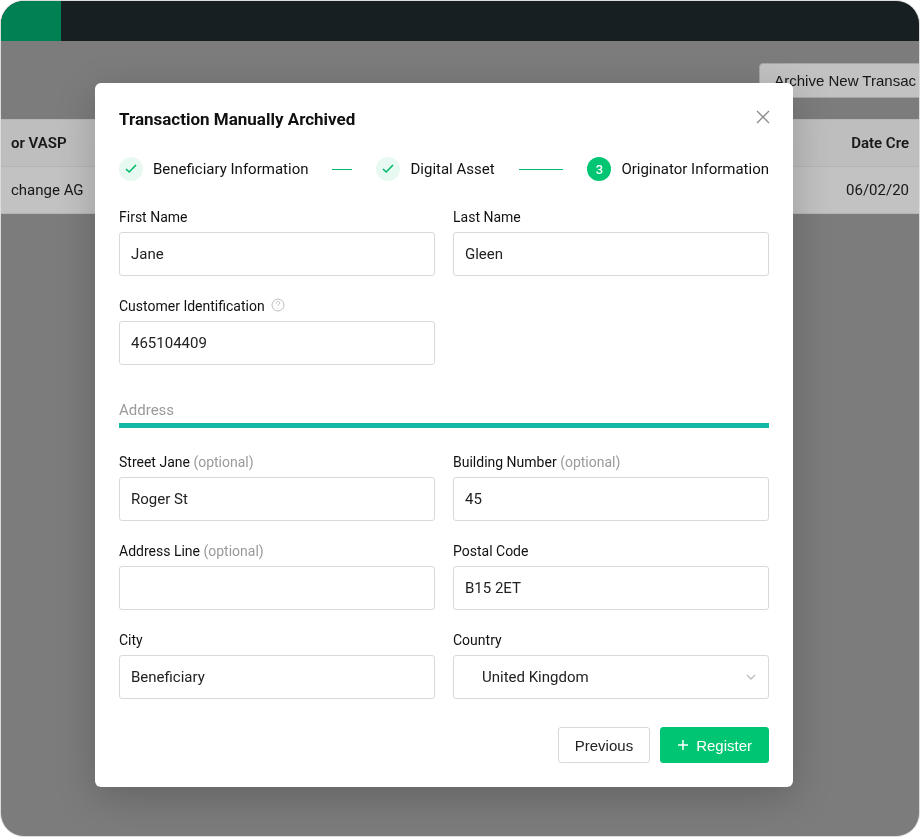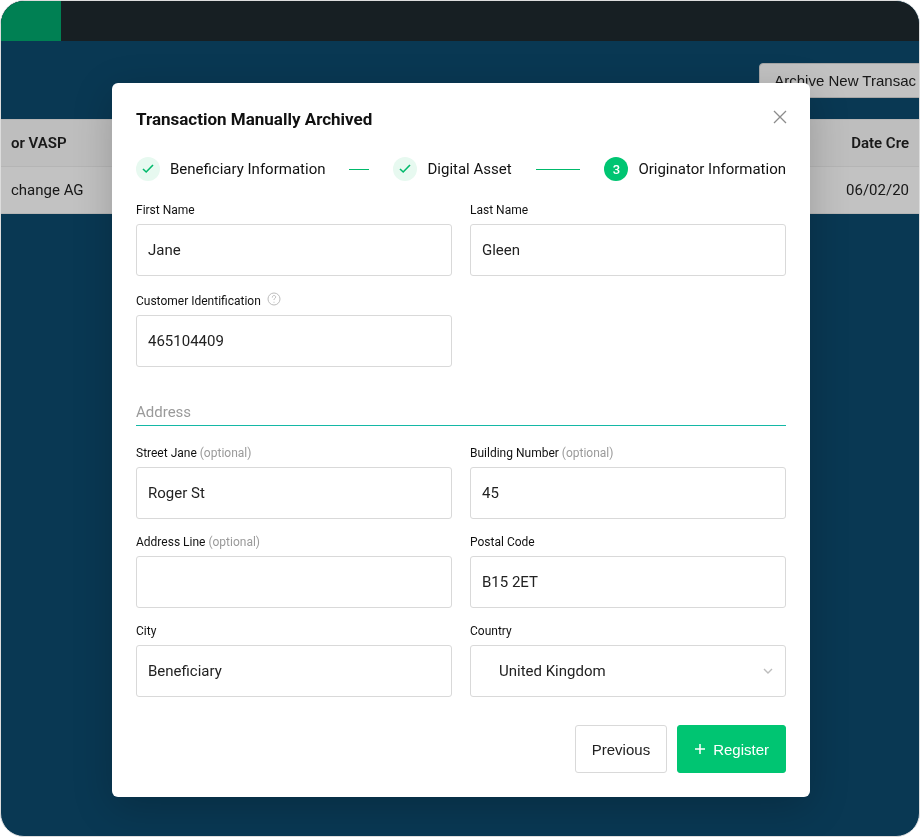--- a/index.html
+++ b/index.html
@@ -10,21 +10,21 @@
       height: 837px;
       overflow: hidden;
       position: relative;
     }
     .viewport {
       width: 920px;
       height: 837px;
       border-radius: 24px;
       overflow: hidden;
       position: relative;
-      background: #0c4a6e;
+      background: #a3a3a3;
       border: 1px solid #ddd;
     }
     .topbar {
       height: 40px;
       background: #1f2a2e;
       display: flex;
       align-items: stretch;
     }
     .topbar-accent {
       width: 60px;
@@ -64,21 +64,21 @@
       background: #fafafa;
       border-top: 1px solid #eee;
     }
     .overlay {
       position: absolute;
       inset: 0;
       background: rgba(0,0,0,0.24);
     }
     .modal {
       position: absolute;
-      left: 111px;
+      left: 94px;
       top: 82px;
       width: 698px;
       background: #fff;
       border-radius: 6px;
       padding: 26px 24px 24px 24px;
       box-shadow: 0 10px 40px rgba(0,0,0,0.2);
     }
     .modal-title {
       font-size: 17px;
       font-weight: 700;
@@ -141,65 +141,66 @@
       grid-template-columns: 1fr 1fr;
       gap: 16px 18px;
       margin-top: 4px;
     }
     .field {
       display: flex;
       flex-direction: column;
       gap: 7px;
     }
     .field-label {
-      font-size: 12px;
+      font-size: 14px;
       color: #111;
+      margin-top: 6px;
     }
     .opt {
       color: #9a9a9a;
     }
     .help-icon {
       display: inline-flex;
       width: 14px;
       height: 14px;
       vertical-align: -1px;
       margin-left: 3px;
     }
     .input, .select {
-      height: 52px;
+      height: 44px;
       border: 1px solid #d9d9d9;
       border-radius: 3px;
       padding: 0 11px;
       font-size: 15px;
       color: #222;
       background: #fff;
       outline: none;
       display: flex;
       align-items: center;
       justify-content: space-between;
     }
     .input[contenteditable] { cursor: text; }
     .select { cursor: pointer; padding-left: 28px; }
     .section-head {
       grid-column: 1 / -1;
       font-size: 15px;
       color: #9a9a9a;
-      border-bottom: 1px solid #14b8a6;
+      border-bottom: 5px solid #14b8a6;
       padding-top: 20px;
       padding-bottom: 4px;
       margin-bottom: 4px;
     }
     .footer {
       display: flex;
       justify-content: flex-end;
       gap: 10px;
       margin-top: 28px;
     }
     .btn {
-      height: 48px;
+      height: 36px;
       padding: 0 16px;
       border-radius: 3px;
       font-size: 15px;
       display: inline-flex;
       align-items: center;
       gap: 7px;
       cursor: pointer;
     }
     .btn-secondary {
       background: #fff;

